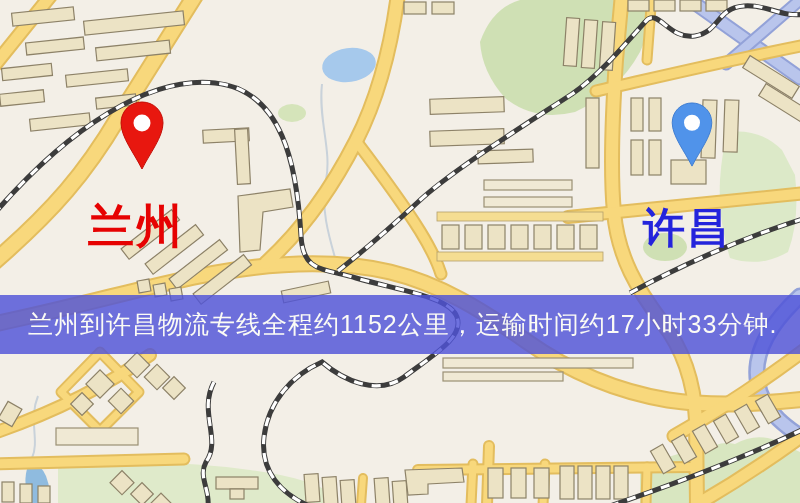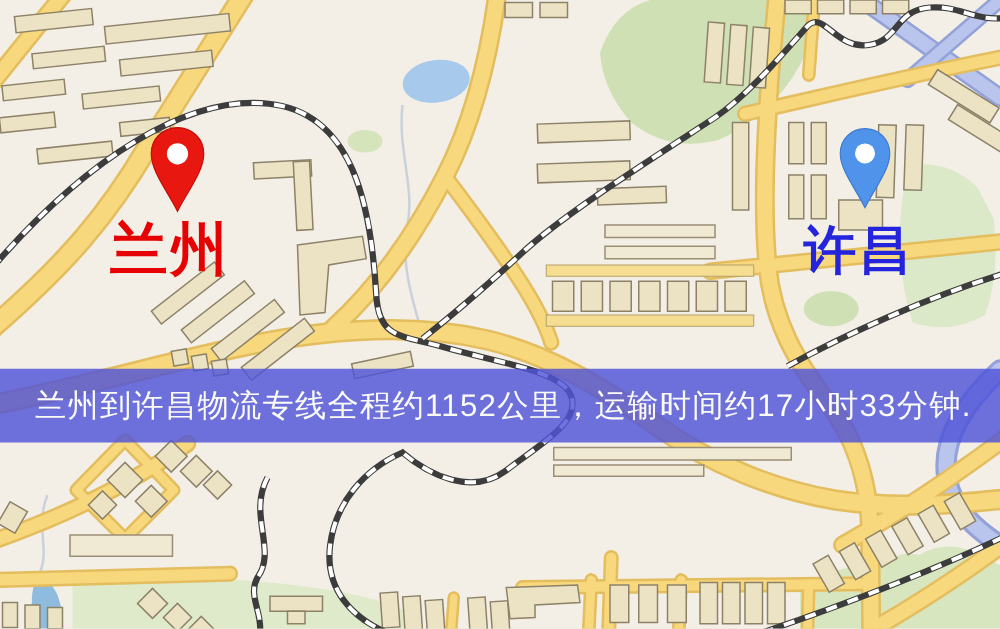--- a/index.html
+++ b/index.html
@@ -19,21 +19,21 @@
   .b{fill:var(--building_fill,#ece3c5);stroke:#8d8268;stroke-width:1.2;}
   .bl{fill:#f0e9d4;stroke:#9a8f74;stroke-width:1.2;}
   .stream{fill:none;stroke:#c9d2da;stroke-width:2;}
   
   .pin{position:absolute;}
   .pin-red path{fill:var(--pin_red,#e8170f);stroke:#c40f08;stroke-width:1;}
   .pin-blue path{fill:var(--pin_blue,#5093ea);stroke:#3d7bd0;stroke-width:1;}
   .pin circle{fill:#ffffff;}
   
   .city-label{position:absolute;font-weight:700;line-height:1;letter-spacing:2px;
-    font-family:Liberation Sans, sans-serif;}
+    font-family:Liberation Serif, serif;margin-top:28px;}
   .label-lanzhou{left:88px;top:176px;font-size:46px;color:var(--label_red,#e60202);}
   .label-xuchang{left:643px;top:179px;font-size:42px;color:var(--label_blue,#2424dc);text-align:center;}
   
   .banner{position:absolute;left:0;top:295px;width:800px;height:59px;
     background:var(--banner_bg,rgba(79,83,216,0.82));
     display:flex;align-items:center;box-sizing:border-box;padding-left:28px;}
   .banner span{font-size:25px;color:var(--banner_text,#fbfbf5);letter-spacing:1px;white-space:nowrap;}
 </style>
 </head>
 <body>

